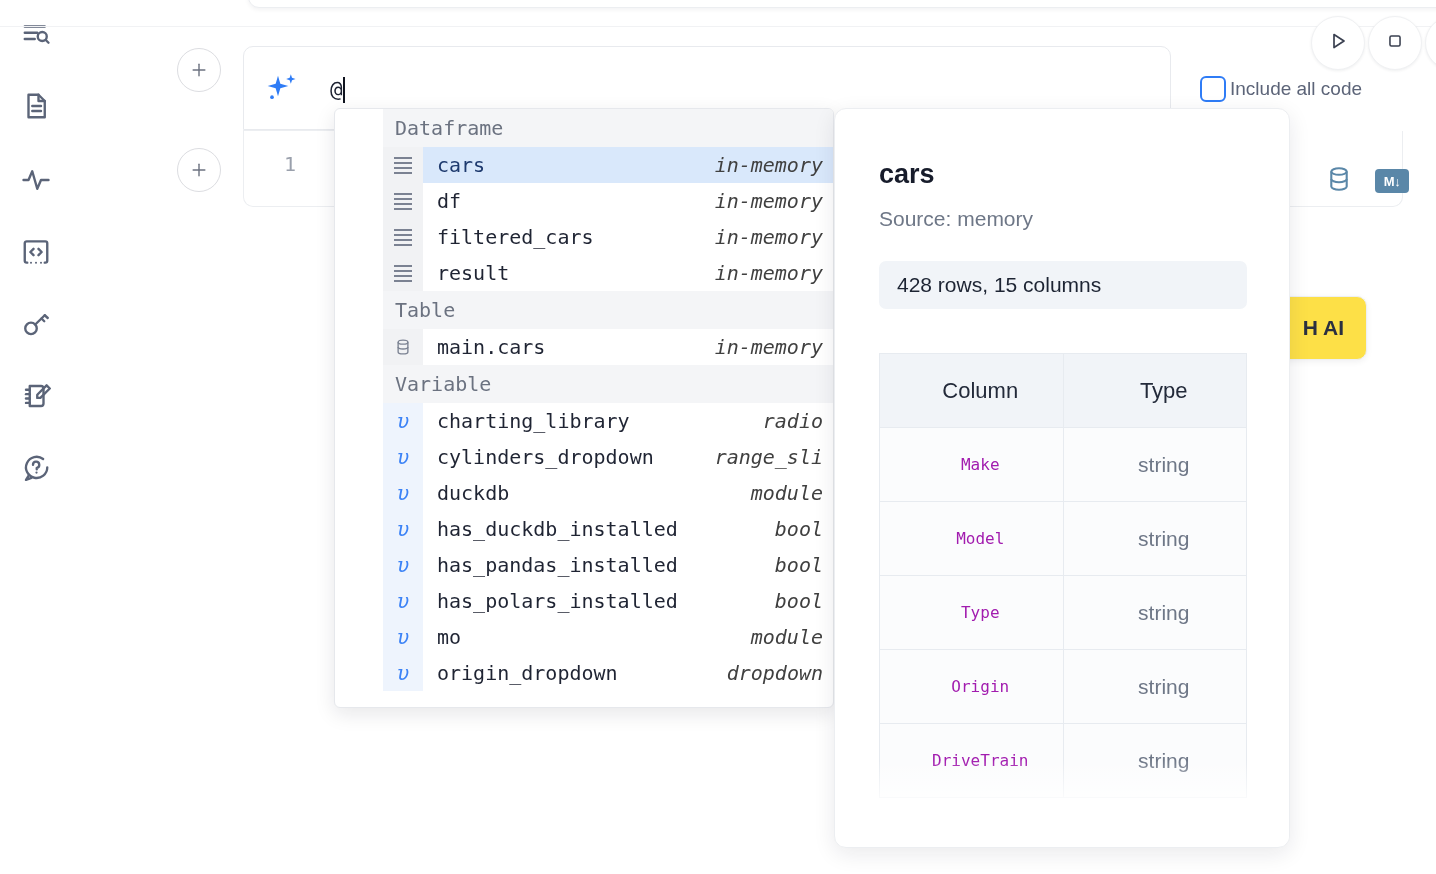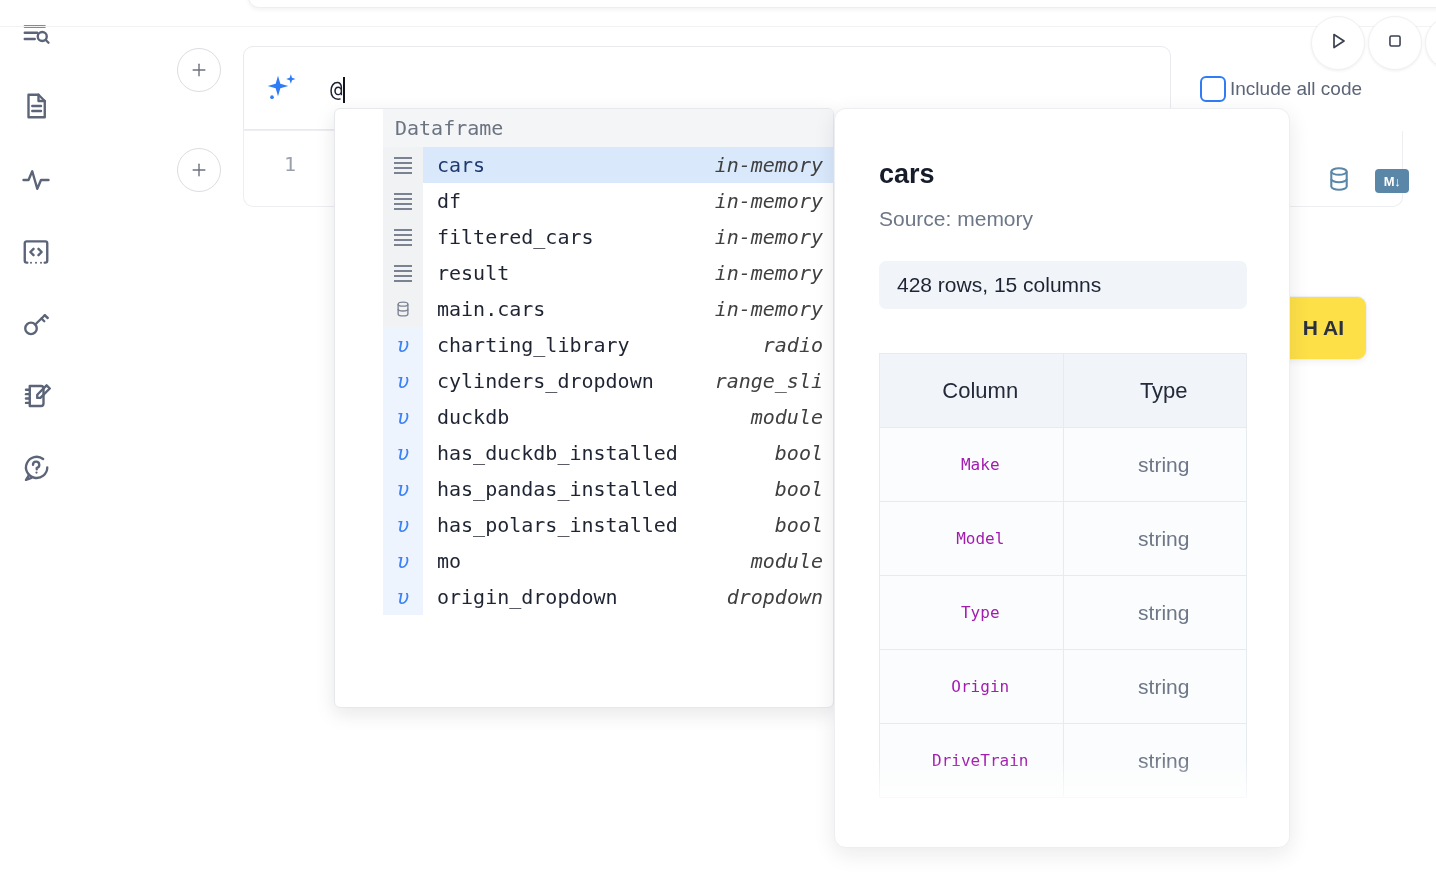--- a/index.html
+++ b/index.html
@@ -373,33 +373,35 @@
             <span></span>
             <span></span>
             <span></span>
           </span>
         </span>
         <span class="body">
           <span class="nm">result</span>
           <span class="ty">in-memory</span>
         </span>
       </div>
+      <div class="grp-head">Table</div>
       <div class="opt">
         <span class="gut">
           <svg width="18" height="18" viewBox="0 0 24 24" fill="none" stroke="#7b8292" stroke-width="1.8">
             <ellipse cx="12" cy="5.5" rx="6.5" ry="2.7"></ellipse>
             <path d="M5.5 5.5v13c0 1.5 2.9 2.7 6.5 2.7s6.5-1.2 6.5-2.7v-13"></path>
             <path d="M5.5 12c0 1.5 2.9 2.7 6.5 2.7s6.5-1.2 6.5-2.7"></path>
           </svg>
         </span>
         <span class="body">
           <span class="nm">main.cars</span>
           <span class="ty">in-memory</span>
         </span>
       </div>
+      <div class="grp-head">Variable</div>
       <div class="opt var">
         <span class="gut">
           <span>υ</span>
         </span>
         <span class="body">
           <span class="nm">charting_library</span>
           <span class="ty">radio</span>
         </span>
       </div>
       <div class="opt var">

